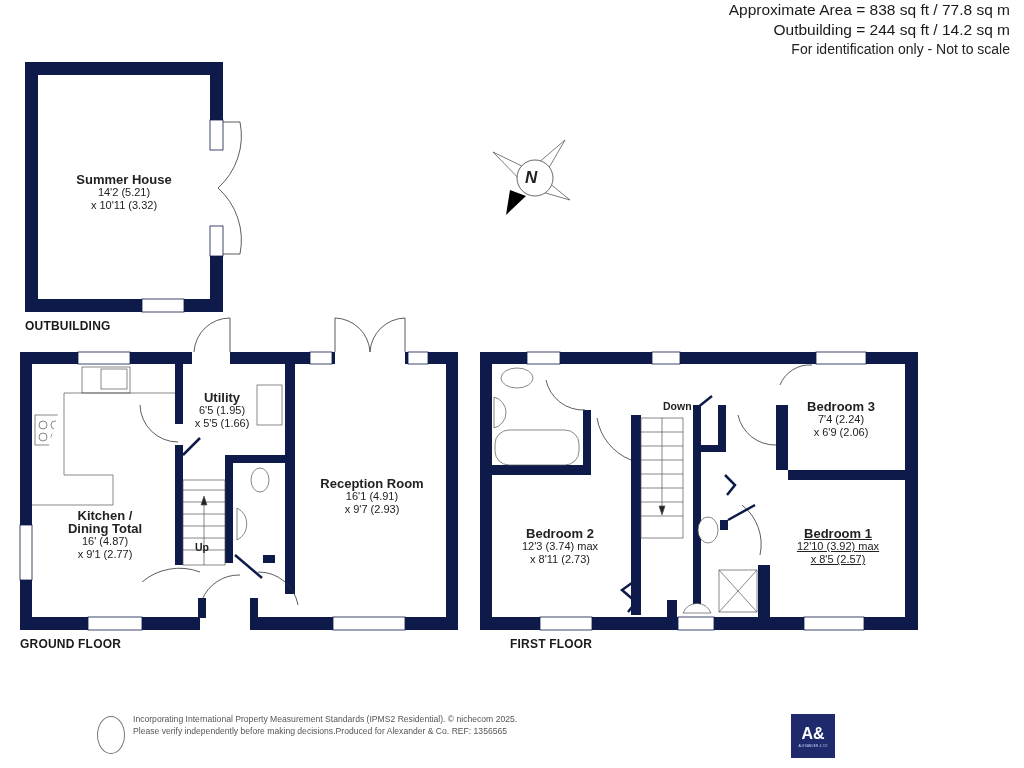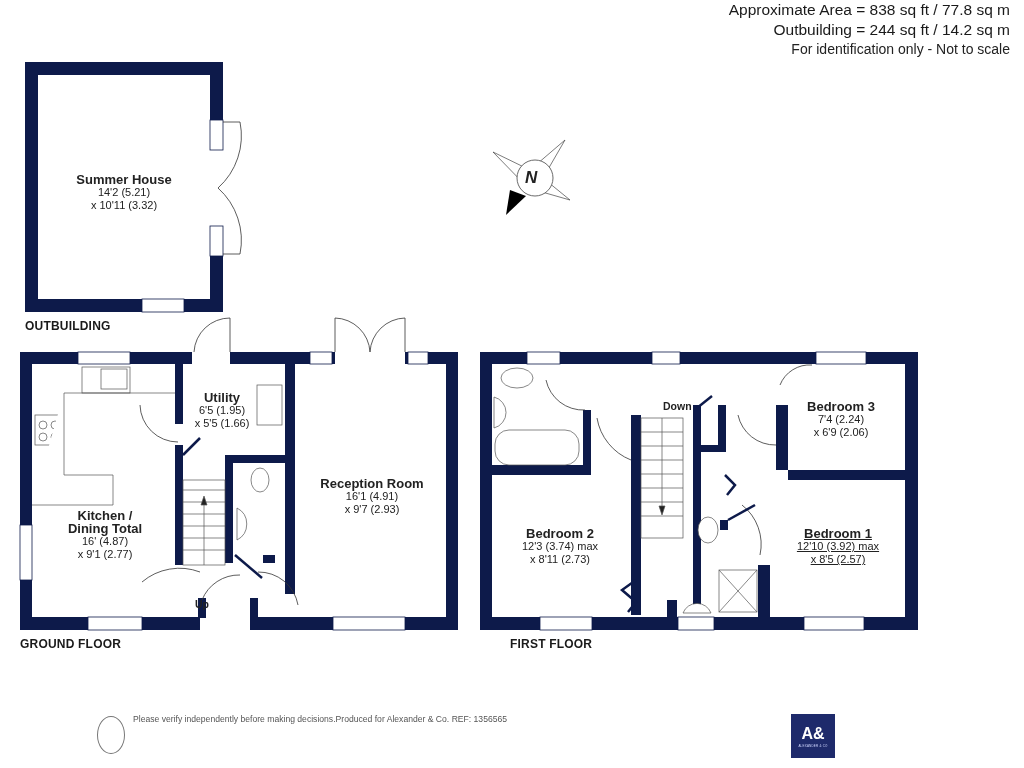--- a/index.html
+++ b/index.html
@@ -207,23 +207,24 @@
   <div class="rn">Bedroom 3</div>
   <div>7'4 (2.24)</div>
   <div>x 6'9 (2.06)</div>
 </div>
 <div class="room" style="left:838px;top:527px;text-decoration:underline;">
   <div class="rn">Bedroom 1</div>
   <div>12'10 (3.92) max</div>
   <div>x 8'5 (2.57)</div>
 </div>
 
-<div class="small-label" style="left:195px;top:598px;">Up</div>
+<div class="small-label" style="left:195px;top:541px;">Up</div>
 <div class="small-label" style="left:663px;top:400px;">Down</div>
 
 <div class="footer-icon"></div>
 <div class="footer">
+  <div>Incorporating International Property Measurement Standards (IPMS2 Residential).   © nichecom 2025.</div>
   <div>Please verify independently before making decisions.Produced for Alexander &amp; Co.   REF: 1356565</div>
 </div>
 <div class="logo">
   <div style="color:#fff;font-size:16px;font-weight:bold;line-height:18px;">A&amp;</div>
   <div class="logo-sub">ALEXANDER &amp; CO</div>
 </div>
 
 </body></html>

